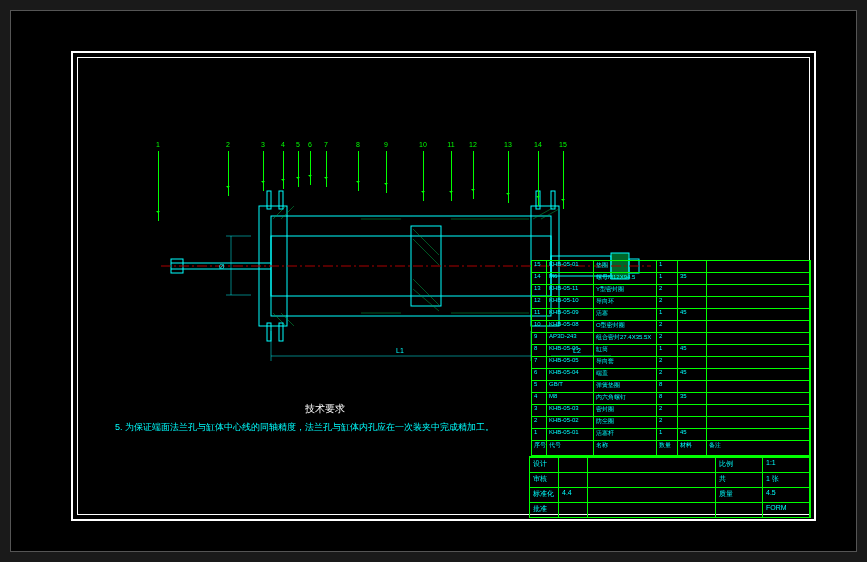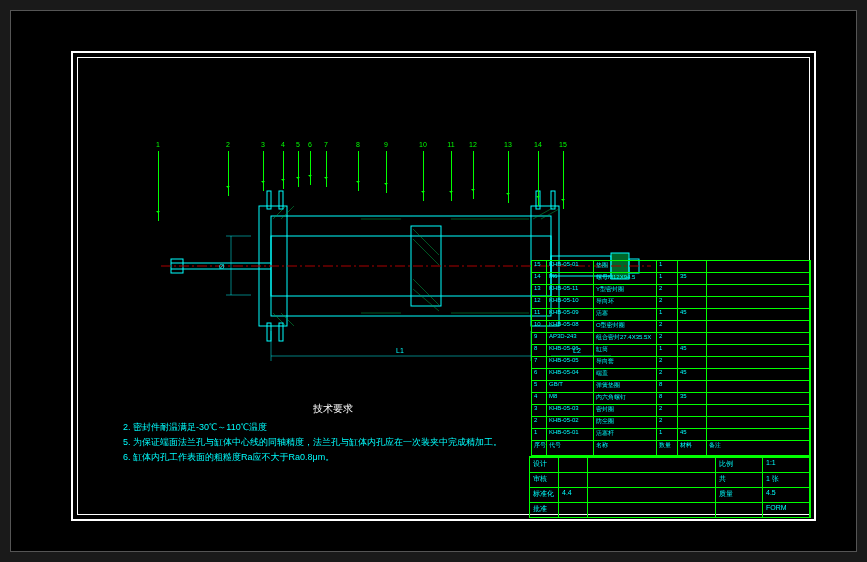--- a/index.html
+++ b/index.html
@@ -3,21 +3,21 @@
 <meta charset="utf-8">
 <style>
 body{margin:0;background:#1a1a1a;font-family:"Microsoft YaHei",SimSun,sans-serif;width:867px;height:562px;overflow:hidden}
 .outer{position:absolute;left:10px;top:10px;right:10px;bottom:10px;background:#000;border:1px solid #555}
 .border{position:absolute;left:60px;top:40px;right:40px;bottom:30px;border:2px solid #fff}
 .inner{position:absolute;left:4px;top:4px;right:4px;bottom:4px;border:1px solid #fff}
 .drawing{position:absolute;left:150px;top:100px;width:480px;height:230px}
 .callout{position:absolute;color:#0f0;font-size:7px;width:14px;height:10px;text-align:center}
 .callout::after{content:"";position:absolute;left:50%;top:10px;width:1px;height:var(--h,30px);background:#0f0}
 .callout::before{content:"";position:absolute;left:50%;top:var(--h,30px);margin-left:-2px;border:2px solid transparent;border-top-color:#0f0}
-.notes{position:absolute;left:112px;top:390px;width:420px;color:#0ff;font-size:9px;line-height:15px}
+.notes{position:absolute;left:104px;top:390px;width:420px;color:#0ff;font-size:9px;line-height:15px}
 .notes-title{color:#fff;text-align:center;font-size:10px;margin-bottom:4px}
 .noteline{white-space:nowrap}
 .pt{position:absolute;right:45px;bottom:33px;width:280px;color:#0ff;font-size:6px}
 .ptrow{display:flex;height:11px;border-left:1px solid #0f0;border-right:1px solid #0f0;border-top:1px solid #0f0}
 .ptrow:last-child{border-bottom:1px solid #0f0}
 .ptc{border-right:1px solid #0f0;padding:0 2px;overflow:hidden;white-space:nowrap}
 .c1{width:10px}.c2{width:42px}.c3{width:58px}.c4{width:16px}.c5{width:24px}.c6{flex:1}
 .titlerow{height:14px}
 .tb{position:absolute;right:45px;bottom:33px;width:280px;border:1px solid #0f0;color:#0ff;font-size:7px}
 .tbrow{display:flex;height:14px;border-top:1px solid #0f0}
@@ -110,23 +110,21 @@
   <div class="callout" style="left:255px;top:30px;--h:50px">10</div>
   <div class="callout" style="left:283px;top:30px;--h:50px">11</div>
   <div class="callout" style="left:305px;top:30px;--h:48px">12</div>
   <div class="callout" style="left:340px;top:30px;--h:52px">13</div>
   <div class="callout" style="left:370px;top:30px;--h:55px">14</div>
   <div class="callout" style="left:395px;top:30px;--h:58px">15</div>
 </div>
 
 <div class="notes">
   <div class="notes-title">技术要求</div>
-  <div class="noteline">2. 密封件耐温满足-30℃～110℃温度</div>
   <div class="noteline">5. 为保证端面法兰孔与缸体中心线的同轴精度，法兰孔与缸体内孔应在一次装夹中完成精加工。</div>
-  <div class="noteline">6. 缸体内孔工作表面的粗糙度Ra应不大于Ra0.8μm。</div>
 </div>
 
 <div class="pt" style="bottom:95px" id="partslist">
       <div class="ptrow">
         <div class="ptc c1">15</div>
         <div class="ptc c2">KHB-05-01</div>
         <div class="ptc c3">垫圈</div>
         <div class="ptc c4">1</div>
         <div class="ptc c5"></div>
         <div class="ptc c6"></div>

